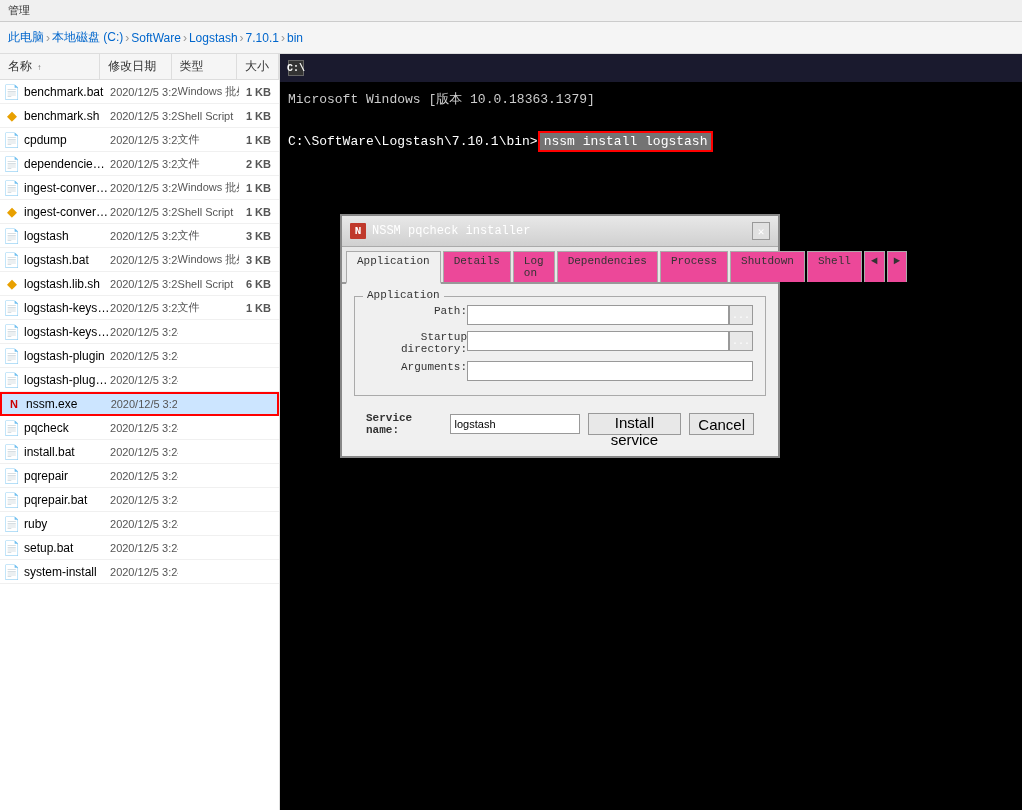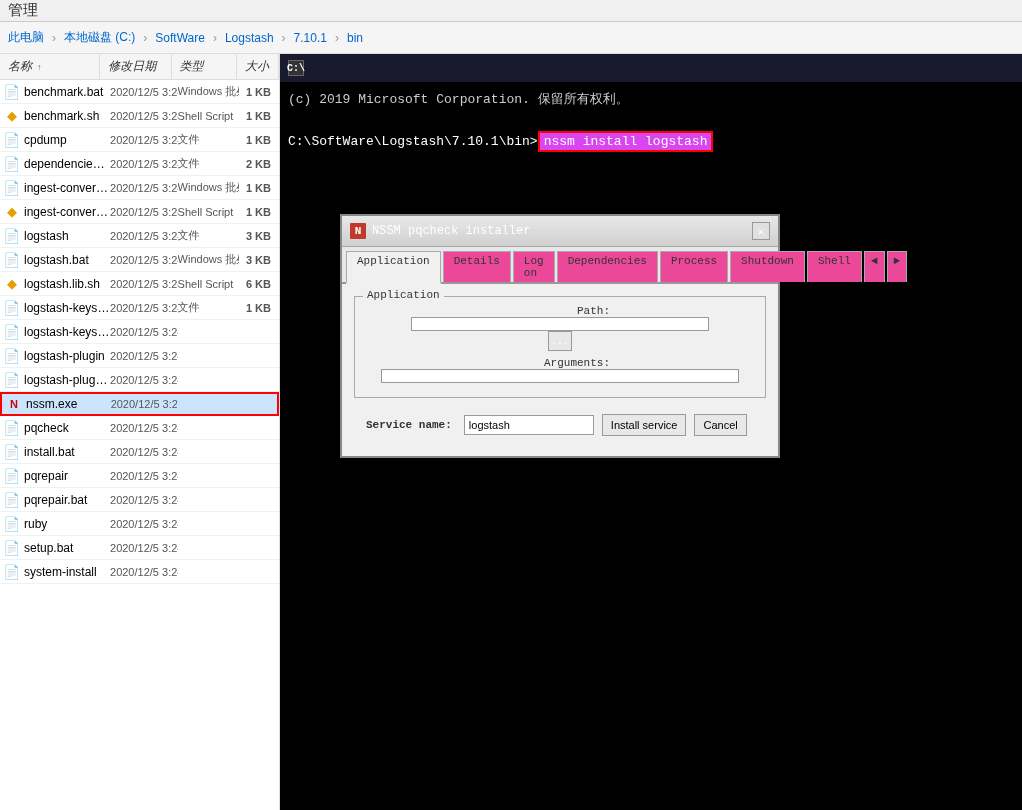--- a/index.html
+++ b/index.html
@@ -1,32 +1,32 @@
 <!DOCTYPE html>
 <html><head>
   <meta charset="utf-8">
   <style>
     * { margin: 0; padding: 0; box-sizing: border-box; }
     body { font-family: 'Microsoft YaHei', 'SimSun', Arial, sans-serif; font-size: 12px; background: #f0f0f0; overflow: hidden; width: 1022px; height: 810px; }
 
     
-    .top-bar { height: 22px; background: #f0f0f0; display: flex; align-items: center; padding: 0 8px; border-bottom: 1px solid #ccc; font-size: 15px; color: #333; }
-
-    
-    .address-bar { height: 32px; background: #f5f5f5; display: flex; align-items: center; padding: 0 8px; border-bottom: 1px solid #ddd; font-size: 12px; gap: 6px; }
+    .top-bar { height: 22px; background: #f0f0f0; display: flex; align-items: center; padding: 0 8px; border-bottom: 1px solid #ccc; font-size: 11px; color: #333; }
+
+    
+    .address-bar { height: 32px; background: #f5f5f5; display: flex; align-items: center; padding: 0 8px; border-bottom: 1px solid #ddd; font-size: 12px; gap: 0; }
     .address-bar span { color: #333; }
     .address-bar .sep { color: #999; margin: 0 2px; }
     .address-bar .highlight { color: #0066cc; cursor: pointer; }
 
     
     .main-content { display: flex; height: calc(810px - 54px); }
 
     
     .file-list { width: 280px; background: white; border-right: 1px solid #ddd; overflow-y: auto; flex-shrink: 0; }
-    .file-list-header { display: flex; border-bottom: 1px solid #ddd; background: #f5f5f5; font-style: italic; }
+    .file-list-header { display: flex; border-bottom: 1px solid #ddd; background: #f5f5f5; }
     .col-header { padding: 4px 8px; font-size: 12px; color: #333; border-right: 1px solid #ddd; cursor: pointer; user-select: none; }
     .col-name { width: 160px; }
     .col-date { width: 110px; }
     .col-type { width: 100px; }
     .col-size { width: 60px; }
 
     .file-row { display: flex; align-items: center; height: 24px; border-bottom: 1px solid #f0f0f0; cursor: pointer; }
     .file-row.selected { background: #cce5ff; border: 1px solid #0066cc; }
     .file-icon { width: 20px; height: 20px; display: flex; align-items: center; justify-content: center; margin: 0 2px; flex-shrink: 0; font-size: 14px; }
     .file-name-cell { width: 140px; overflow: hidden; text-overflow: ellipsis; white-space: nowrap; font-size: 12px; }
@@ -48,28 +48,28 @@
     .dialog-title-left { display: flex; align-items: center; gap: 6px; }
     .dialog-n-icon { width: 16px; height: 16px; background: #c0392b; color: white; display: flex; align-items: center; justify-content: center; font-weight: bold; font-size: 11px; border-radius: 1px; }
     .dialog-close { width: 18px; height: 18px; background: #e0e0e0; border: 1px solid #999; display: flex; align-items: center; justify-content: center; cursor: pointer; font-size: 11px; }
     .dialog-tabs { display: flex; background: #e8e8e8; border-bottom: 2px solid #999; padding: 0 4px; padding-top: 4px; gap: 2px; }
     .dialog-tab { padding: 3px 10px; background: #ec4899; border: 1px solid #aaa; border-bottom: none; cursor: pointer; font-size: 11px; color: #333; }
     .dialog-tab.active { background: #f0f0f0; border-bottom: 2px solid #f0f0f0; margin-bottom: -2px; z-index: 1; }
     .dialog-tab.arrow { padding: 3px 6px; }
     .dialog-body { padding: 12px; }
     .dialog-group { border: 1px solid #aaa; padding: 8px 12px; margin-bottom: 12px; position: relative; }
     .dialog-group-title { position: absolute; top: -8px; left: 8px; background: #f0f0f0; padding: 0 4px; font-size: 11px; color: #333; }
-    .dialog-field { display: flex; align-items: center; margin-bottom: 6px; gap: 0; flex-direction: column; }
+    .dialog-field { display: flex; align-items: flex-start; margin-bottom: 6px; gap: 0; }
     .dialog-label { width: 100px; font-size: 11px; color: #333; text-align: right; flex-shrink: 0; }
     .dialog-input { flex: 1; height: 20px; border: 1px solid #999; background: white; font-size: 11px; padding: 0 3px; overflow: hidden; text-overflow: ellipsis; white-space: nowrap; }
     .dialog-browse { width: 24px; height: 20px; background: #e8e8e8; border: 1px solid #999; display: flex; align-items: center; justify-content: center; cursor: pointer; font-size: 10px; flex-shrink: 0; }
     .dialog-footer { display: flex; align-items: center; gap: 8px; padding: 4px 12px 8px; }
     .dialog-footer-label { font-size: 11px; color: #333; margin-right: 4px; font-weight: bold; }
     .dialog-service-name { height: 20px; border: 1px solid #999; background: white; font-size: 11px; padding: 0 4px; width: 130px; }
-    .dialog-btn { height: 22px; padding: 0 8px; background: #e8e8e8; border: 1px solid #999; cursor: pointer; font-size: 11px; }
+    .dialog-btn { height: 22px; padding: 0 8px; background: #e8e8e8; border: 1px solid #999; cursor: pointer; font-size: 15px; }
     .nssm-red-border { border: 2px solid red; }
 
     
     .sort-arrow { font-size: 8px; margin-left: 2px; color: #666; }
 
     
     .icon-sh { color: #e8a000; font-size: 13px; }
     .icon-nssm { color: #cc0000; font-weight: bold; font-size: 11px; }
 
     .file-list-scroll { height: calc(810px - 54px - 24px); overflow-y: auto; }
@@ -278,24 +278,24 @@
     </div>
   </div>
 
   <div class="right-panel">
 
     <div class="cmd-title-bar">
       <div class="cmd-title-icon">C:\</div>
     </div>
 
     <div class="cmd-content">
-      <span class="cmd-line">(c) 2019 Microsoft Corporation. 保留所有权利。</span>
+      <span class="cmd-line">Microsoft Windows [版本 10.0.18363.1379]</span>
       <span class="cmd-line">&nbsp;</span>
       <span class="cmd-line">
-        <span style="color:#fff;">C:\SoftWare\Logstash\7.10.1\bin&gt;</span><span style="color:#fff; background:#d946ef; border: 2px solid red; padding: 1px 4px;">nssm install logstash</span>
+        <span style="color:#fff;">C:\SoftWare\Logstash\7.10.1\bin&gt;</span><span style="color:#fff; background:#737373; border: 2px solid red; padding: 1px 4px;">nssm install logstash</span>
       </span>
     </div>
 
     <div class="dialog-overlay">
       <div class="dialog">
 
         <div class="dialog-titlebar">
           <div class="dialog-title-left">
             <div class="dialog-n-icon">N</div>
             <span>NSSM pqcheck installer</span>
@@ -318,20 +318,25 @@
         <div class="dialog-body">
           <div class="dialog-group">
             <div class="dialog-group-title">Application</div>
 
             <div class="dialog-field">
               <div class="dialog-label">Path:</div>
               <div class="dialog-input">C:\SoftWare\Logstash\7.10.1\bin\logstash.bat</div>
               <div class="dialog-browse">...</div>
             </div>
 
+            <div class="dialog-field">
+              <div class="dialog-label">Startup directory:</div>
+              <div class="dialog-input">C:\SoftWare\Logstash\7.10.1\bin</div>
+              <div class="dialog-browse">...</div>
+            </div>
 
             <div class="dialog-field">
               <div class="dialog-label">Arguments:</div>
               <div class="dialog-input">C:\SoftWare\Logstash\7.10.1\config\logstash-sample.co</div>
             </div>
           </div>
 
           <div class="dialog-footer">
             <span class="dialog-footer-label">Service name:</span>
             <input class="dialog-service-name" value="logstash" type="text" style="">

